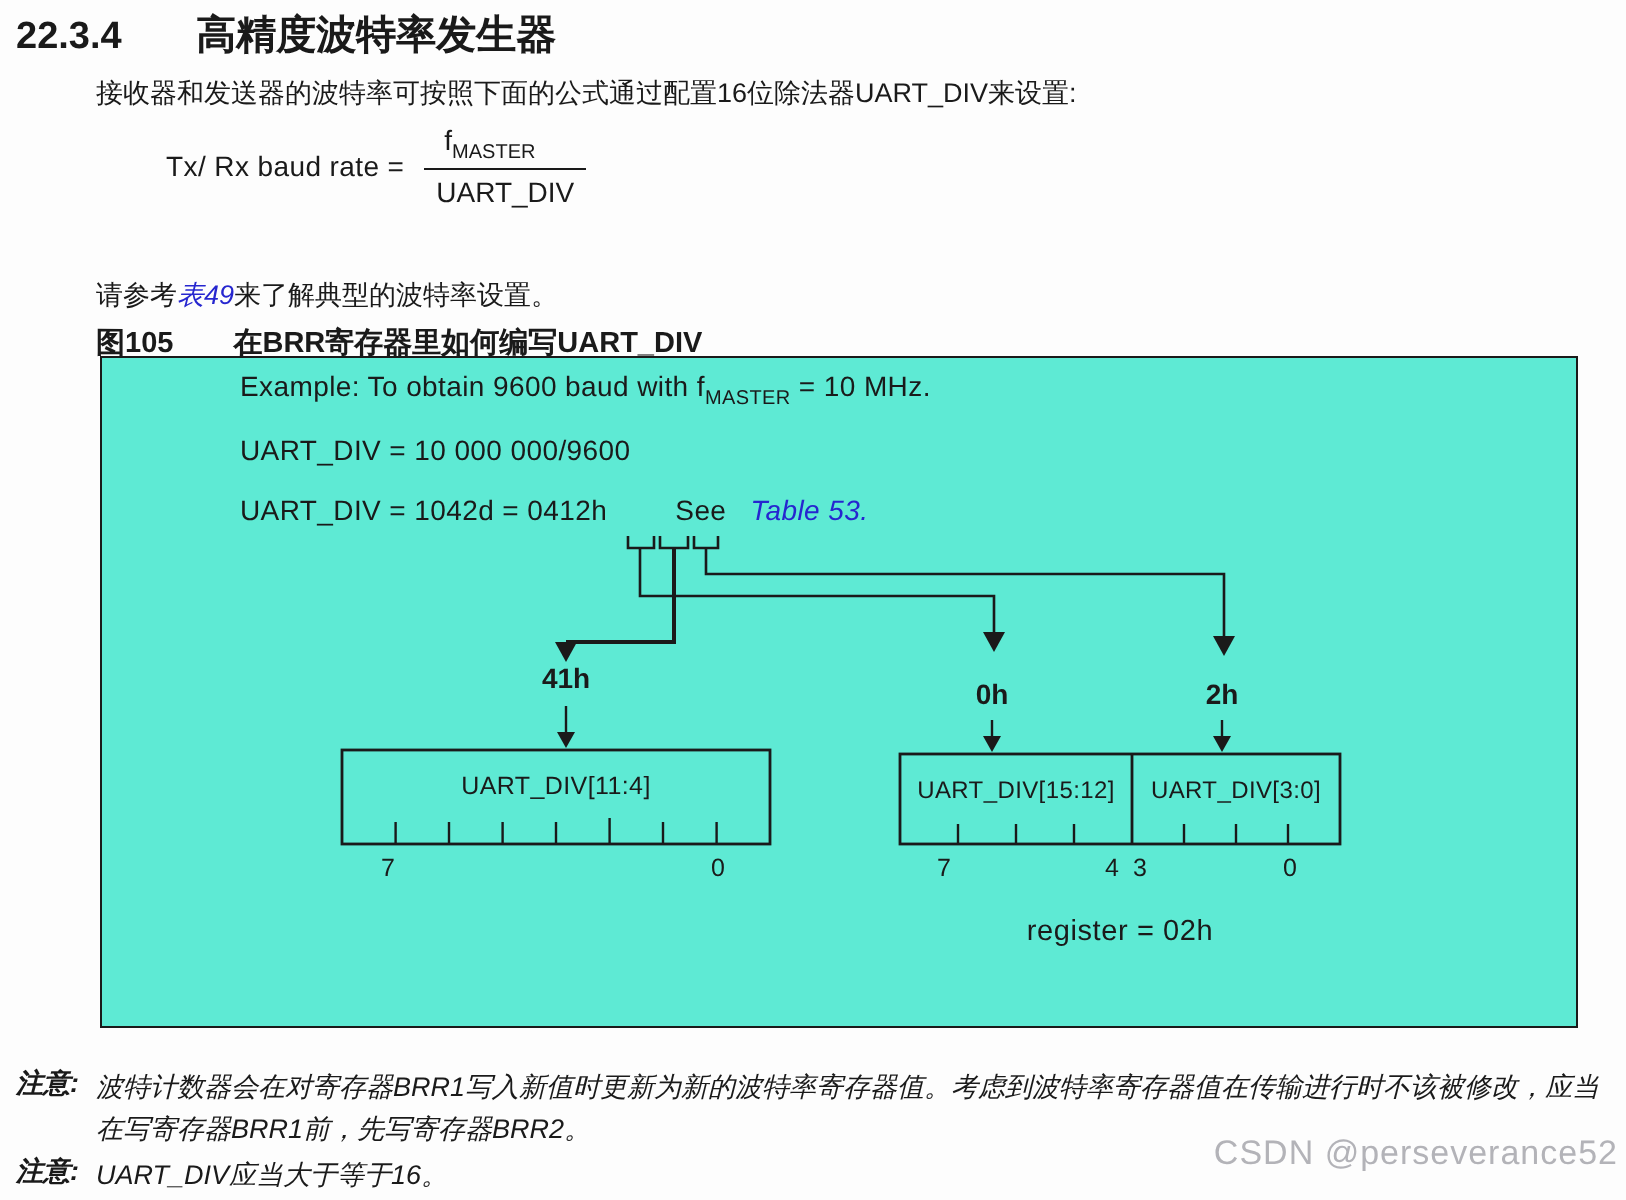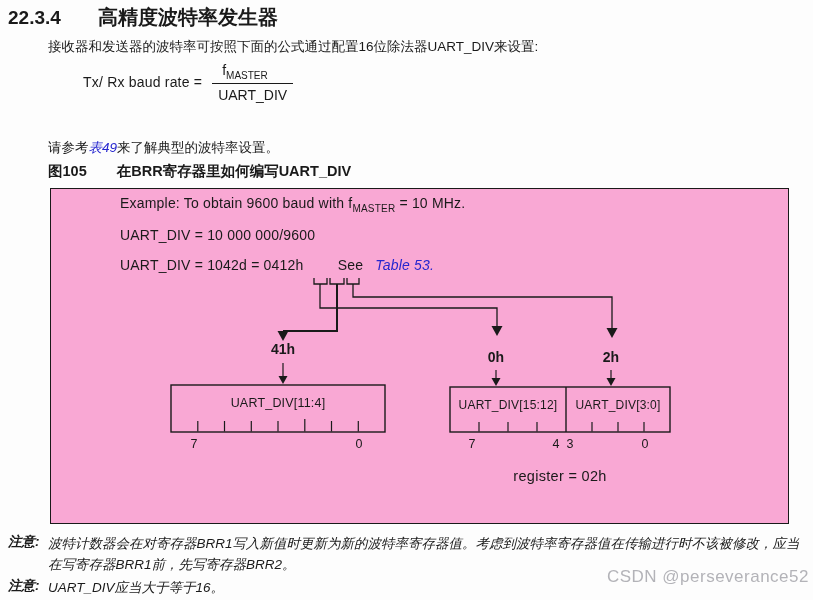--- a/index.html
+++ b/index.html
@@ -22,22 +22,22 @@
   .caption .cap-text { margin-left:26px; }
 
   .formula { left:83px; top:62px; display:flex; align-items:center; font-size:14px; }
   .formula .lhs { margin-right:10px; letter-spacing:0.2px; }
   .frac { display:inline-flex; flex-direction:column; }
   .frac .num { padding:0 10px 2px 10px; }
   .frac .den { border-top:1.4px solid #1a1a1a; padding:3px 6px 0 6px; }
   sub.small { font-size:10px; }
 
   .figure {
-    left:50px; top:188px; width:739px; height:336px;
-    border:1.5px solid #1a1a1a; background:#f9a8d4;
+    left:50px; top:178px; width:739px; height:336px;
+    border:1.5px solid #1a1a1a; background:#5eead4;
   }
   .fig-text { position:absolute; font-size:14px; white-space:nowrap; letter-spacing:0.2px; }
   .ex1 { left:69px; top:6px; }
   .ex2 { left:69px; top:38px; }
   .ex3 { left:69px; top:68px; }
   .ex3 .see { margin-left:30px; }
   .ex3 .see-link { margin-left:8px; }
   .svg-overlay { position:absolute; left:0; top:0; }
   .nib { position:absolute; transform:translateX(-50%); font-size:14px; font-weight:600;text-align:center; }
   .reg-label { position:absolute; text-align:center; font-size:12.5px; letter-spacing:0.2px; }

